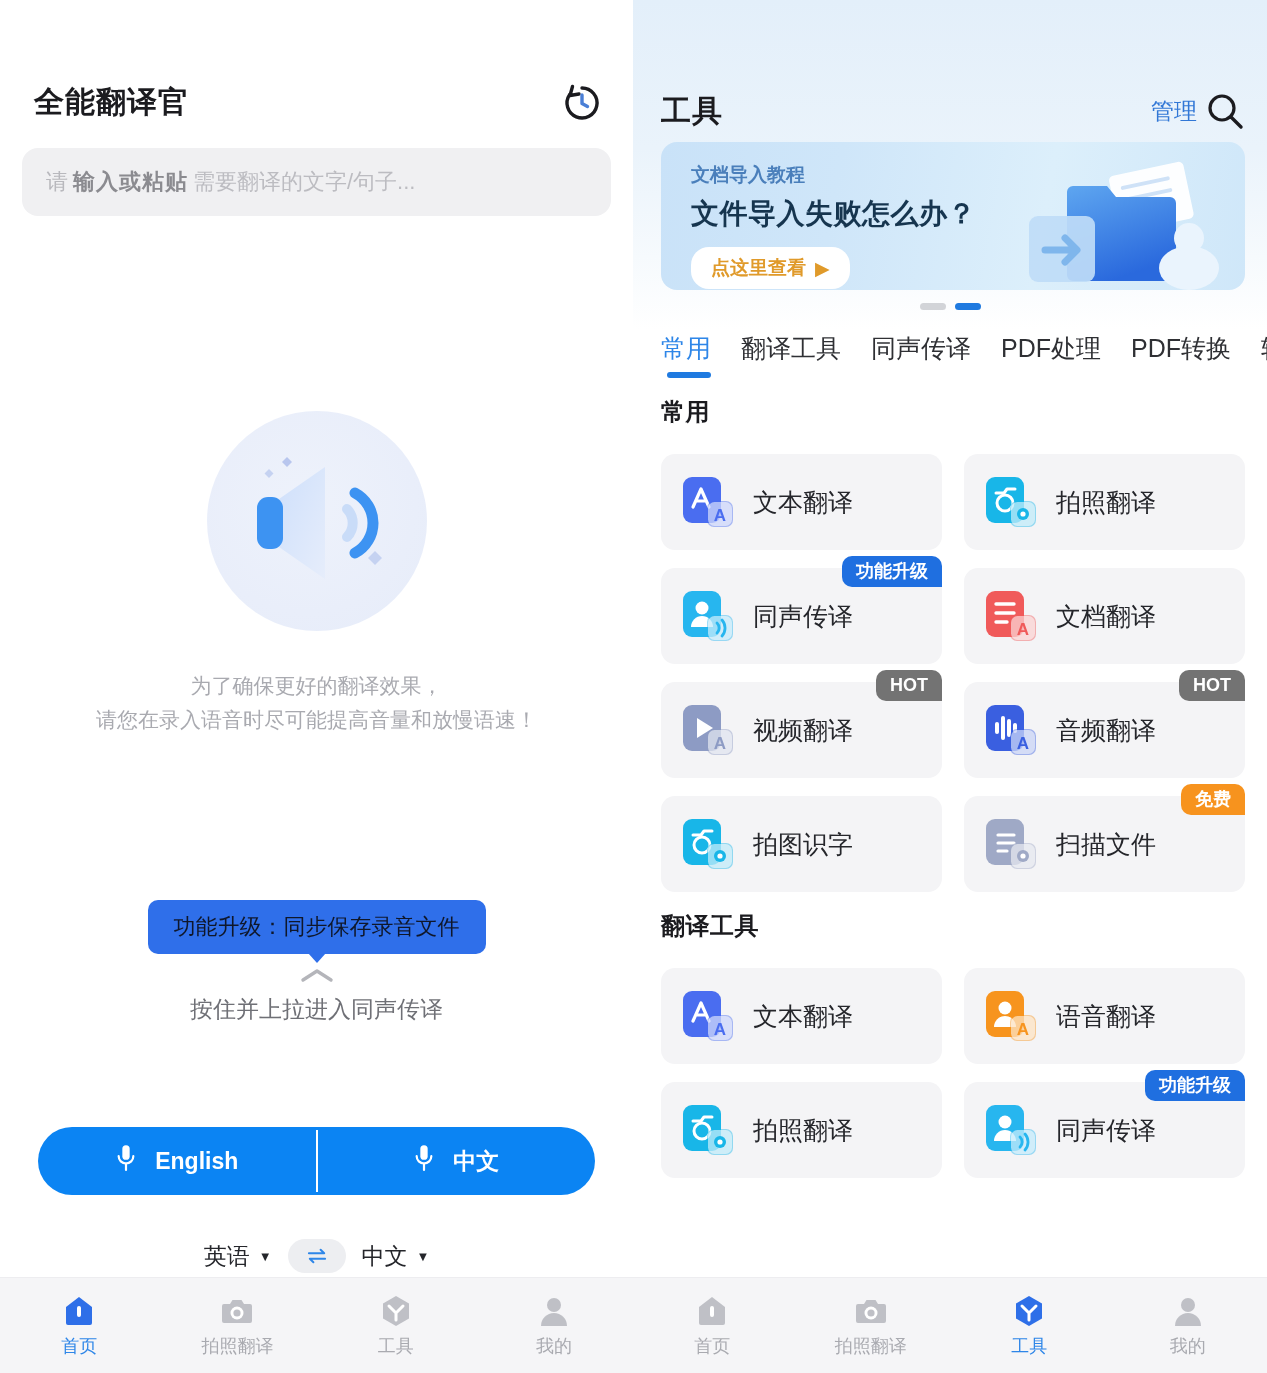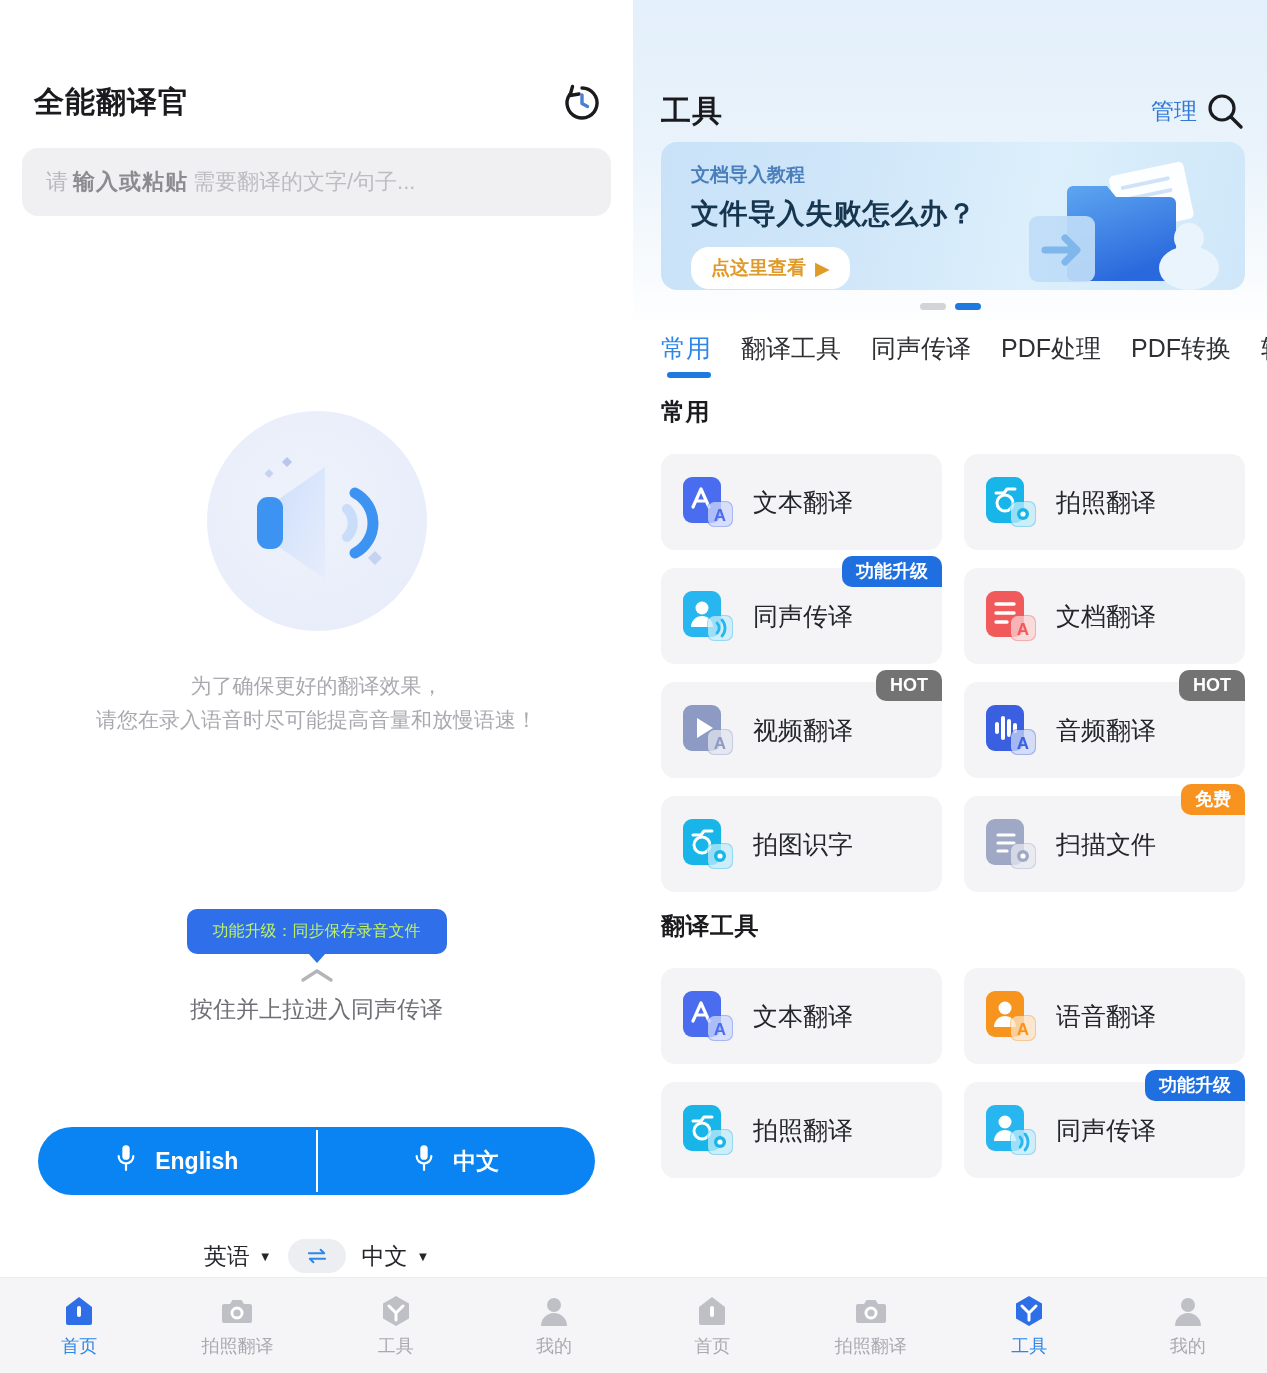--- a/index.html
+++ b/index.html
@@ -58,22 +58,22 @@
     margin-top: 38px;
     text-align: center;
     font-size: 21px; line-height: 34px; color: #a9aab0;
   }
 
   .upgrade-tip {
     position: absolute; left: 0; right: 0; bottom: 348px;
     display: flex; flex-direction: column; align-items: center;
   }
   .tip-bubble {
-    background: #2f6fea; color: #bef264;
-    font-size: 16px; padding: 12px 26px; border-radius: 10px;
+    background: #2f6fea; color: #0f172a;
+    font-size: 22px; padding: 12px 26px; border-radius: 10px;
     position: relative;
   }
   .tip-bubble:after {
     content: ""; position: absolute; left: 50%; margin-left: -9px; bottom: -9px;
     width: 0; height: 0; border-left: 9px solid transparent;
     border-right: 9px solid transparent; border-top: 10px solid #2f6fea;
   }
   .chev { margin-top: 12px; }
   .pull-text { margin-top: 6px; font-size: 23px; color: #6f7076; }
 

